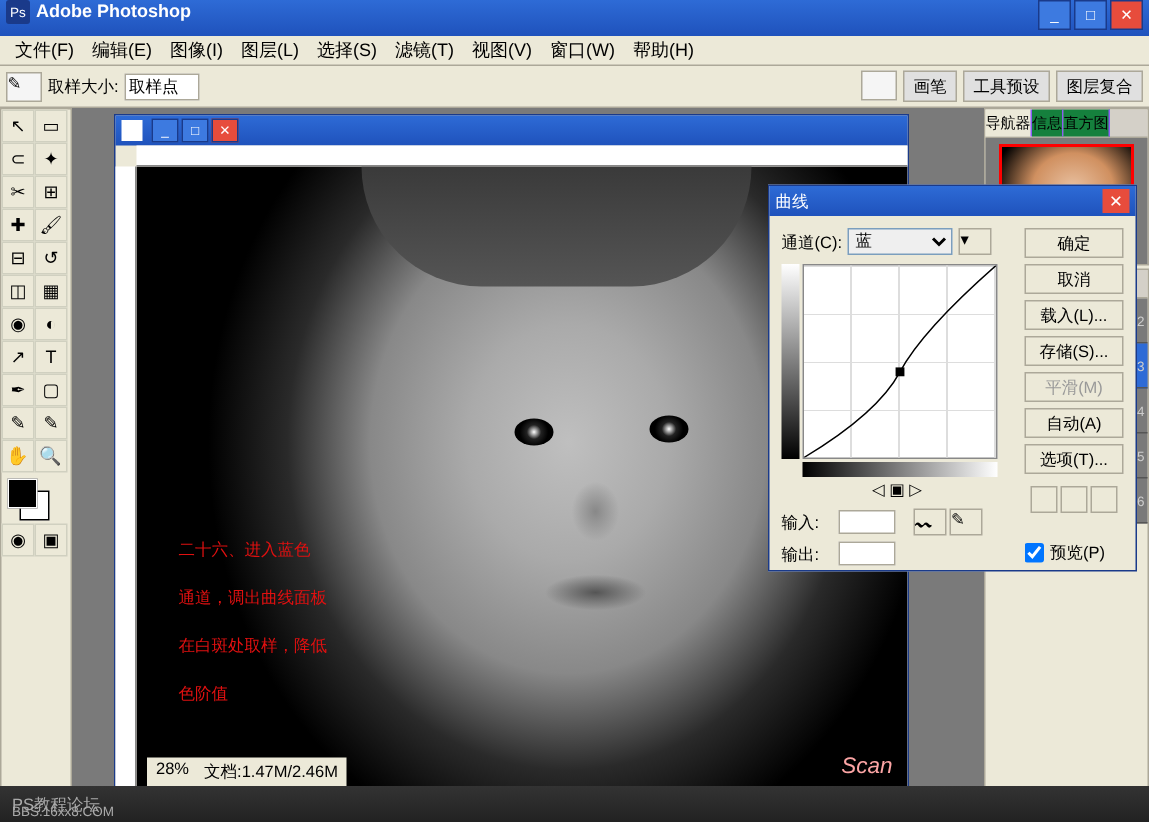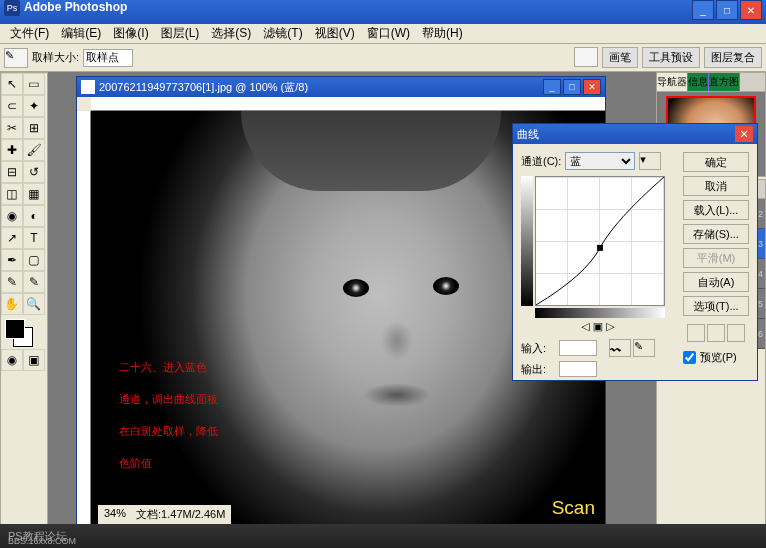--- a/index.html
+++ b/index.html
@@ -35,21 +35,21 @@
 .doc-body{display:flex;height:438px}
 .ruler-v{width:14px;background:#fff;border-right:1px solid #888}
 .canvas{flex:1;background:#000;position:relative;overflow:hidden}
 .photo{width:100%;height:100%;background:radial-gradient(ellipse 240px 280px at 56% 42%,#bfbfbf 0%,#aaa 28%,#888 55%,#2a2a2a 78%,#000 100%)}
 .eyeL{position:absolute;top:168px;left:252px;width:26px;height:18px;background:radial-gradient(circle at 50% 50%,#fff 0%,#222 30%,#000 60%);border-radius:50%}
 .eyeR{position:absolute;top:166px;left:342px;width:26px;height:18px;background:radial-gradient(circle at 50% 50%,#fff 0%,#222 30%,#000 60%);border-radius:50%}
 .nose{position:absolute;top:210px;left:290px;width:32px;height:40px;background:radial-gradient(ellipse,#888 0%,transparent 70%);border-radius:50%}
 .mouth{position:absolute;top:272px;left:272px;width:68px;height:24px;background:radial-gradient(ellipse,#555 0%,transparent 70%);border-radius:50%}
 .hair{position:absolute;top:0;left:150px;width:260px;height:80px;background:linear-gradient(#3a3a3a,#555);border-radius:0 0 80px 80px}
 .redtext{position:absolute;left:28px;top:240px;color:#e01010;font-size:17px;font-family:SimSun;line-height:32px;font-weight:normal}
-.scan{position:absolute;right:10px;bottom:30px;color:#fde047;font-size:19px;}
+.scan{position:absolute;right:10px;bottom:30px;color:#fca5a5;font-size:15px;font-style:italic}
 .brand{position:absolute;right:10px;bottom:8px;color:#ccc;font-size:11px}
 .panels{width:110px;background:#ece9d8;display:flex;flex-direction:column}
 .panel{border:1px solid #aca899;margin-bottom:2px}
 .panel-tabs{display:flex;background:#d4d0c8;border-bottom:1px solid #aca899}
 .panel-tab{padding:2px 0;font-size:10px;background:#ece9d8;border-right:1px solid #8b5cf6}
 .panel-tab.inactive{background:#15803d}
 .nav-body{height:84px;background:#7a7a7a;position:relative;padding:4px}
 .nav-thumb{width:90px;height:72px;border:2px solid red;background:radial-gradient(ellipse at 55% 40%,#e8c0a0 0%,#d09060 40%,#000 80%);margin:0 auto}
 .channels{flex:1}
 .channels-body{background:#7a7a7a}
@@ -79,21 +79,21 @@
 .io-row{display:flex;align-items:center;gap:4px}
 .io-row label{width:34px;font-size:11px}
 .io-row input{width:20px;height:16px;border:1px solid #aca899;font-size:11px;padding:0 18px}
 .io-btns{display:flex;gap:2px;margin-left:8px}
 .io-btn{width:22px;height:18px;border:1px solid #aca899;background:#ece9d8}
 .curves-right{width:66px;display:flex;flex-direction:column;gap:4px}
 .cbtn{height:20px;border:1px solid #aca899;background:#ece9d8;font-size:11px;display:flex;align-items:center;justify-content:center}
 .cbtn.disabled{color:#999}
 .eyedrops{display:flex;gap:2px;justify-content:center;margin-top:4px}
 .eyedrop{width:18px;height:18px;border:1px solid #aca899;background:#ece9d8}
-.preview{display:flex;align-items:center;gap:4px;margin-top:4px;font-size:11px}
+.preview{display:flex;align-items:center;gap:4px;margin-top:15px;font-size:11px}
 .statusbar{position:absolute;bottom:0;left:0;right:0;height:24px;background:linear-gradient(#333,#222);color:#999;display:flex;align-items:center;padding:0 8px;font-size:11px;gap:20px}
 .statusbar .wm{color:#aaa}
 .zoom-status{position:absolute;bottom:24px;left:50px;background:#ece9d8;padding:2px 6px;font-size:10px;display:flex;gap:10px}
 </style>
 </head>
 <body>
 
 <div class="titlebar">
   <div class="icon">Ps</div>
   <div class="title">Adobe Photoshop</div>
@@ -157,21 +157,20 @@
       <div class="fg"></div>
     </div>
     <div class="tool">◉</div>
     <div class="tool">▣</div>
   </div>
 
   <div class="canvas-area">
     <div class="doc-window">
       <div class="doc-title">
         <div class="icon"></div>
-        <div class="name">20076211949773706[1].jpg @ 100% (蓝/8)</div>
         <div class="wbtn">_</div>
         <div class="wbtn">□</div>
         <div class="wbtn cl">✕</div>
       </div>
       <div class="ruler-h"></div>
       <div class="doc-body">
         <div class="ruler-v"></div>
         <div class="canvas">
           <div class="photo"></div>
           <div class="hair"></div>
@@ -184,21 +183,21 @@
             <div>通道，调出曲线面板</div>
             <div>在白斑处取样，降低</div>
             <div>色阶值</div>
           </div>
           <div class="scan">Scan</div>
           <div class="brand">elinchrom</div>
         </div>
       </div>
     </div>
     <div class="zoom-status">
-      <span>34%</span>
+      <span>28%</span>
       <span>文档:1.47M/2.46M</span>
     </div>
   </div>
 
   <div class="panels">
     <div class="panel">
       <div class="panel-tabs">
         <div class="panel-tab">导航器</div>
         <div class="panel-tab inactive">信息</div>
         <div class="panel-tab inactive">直方图</div>

